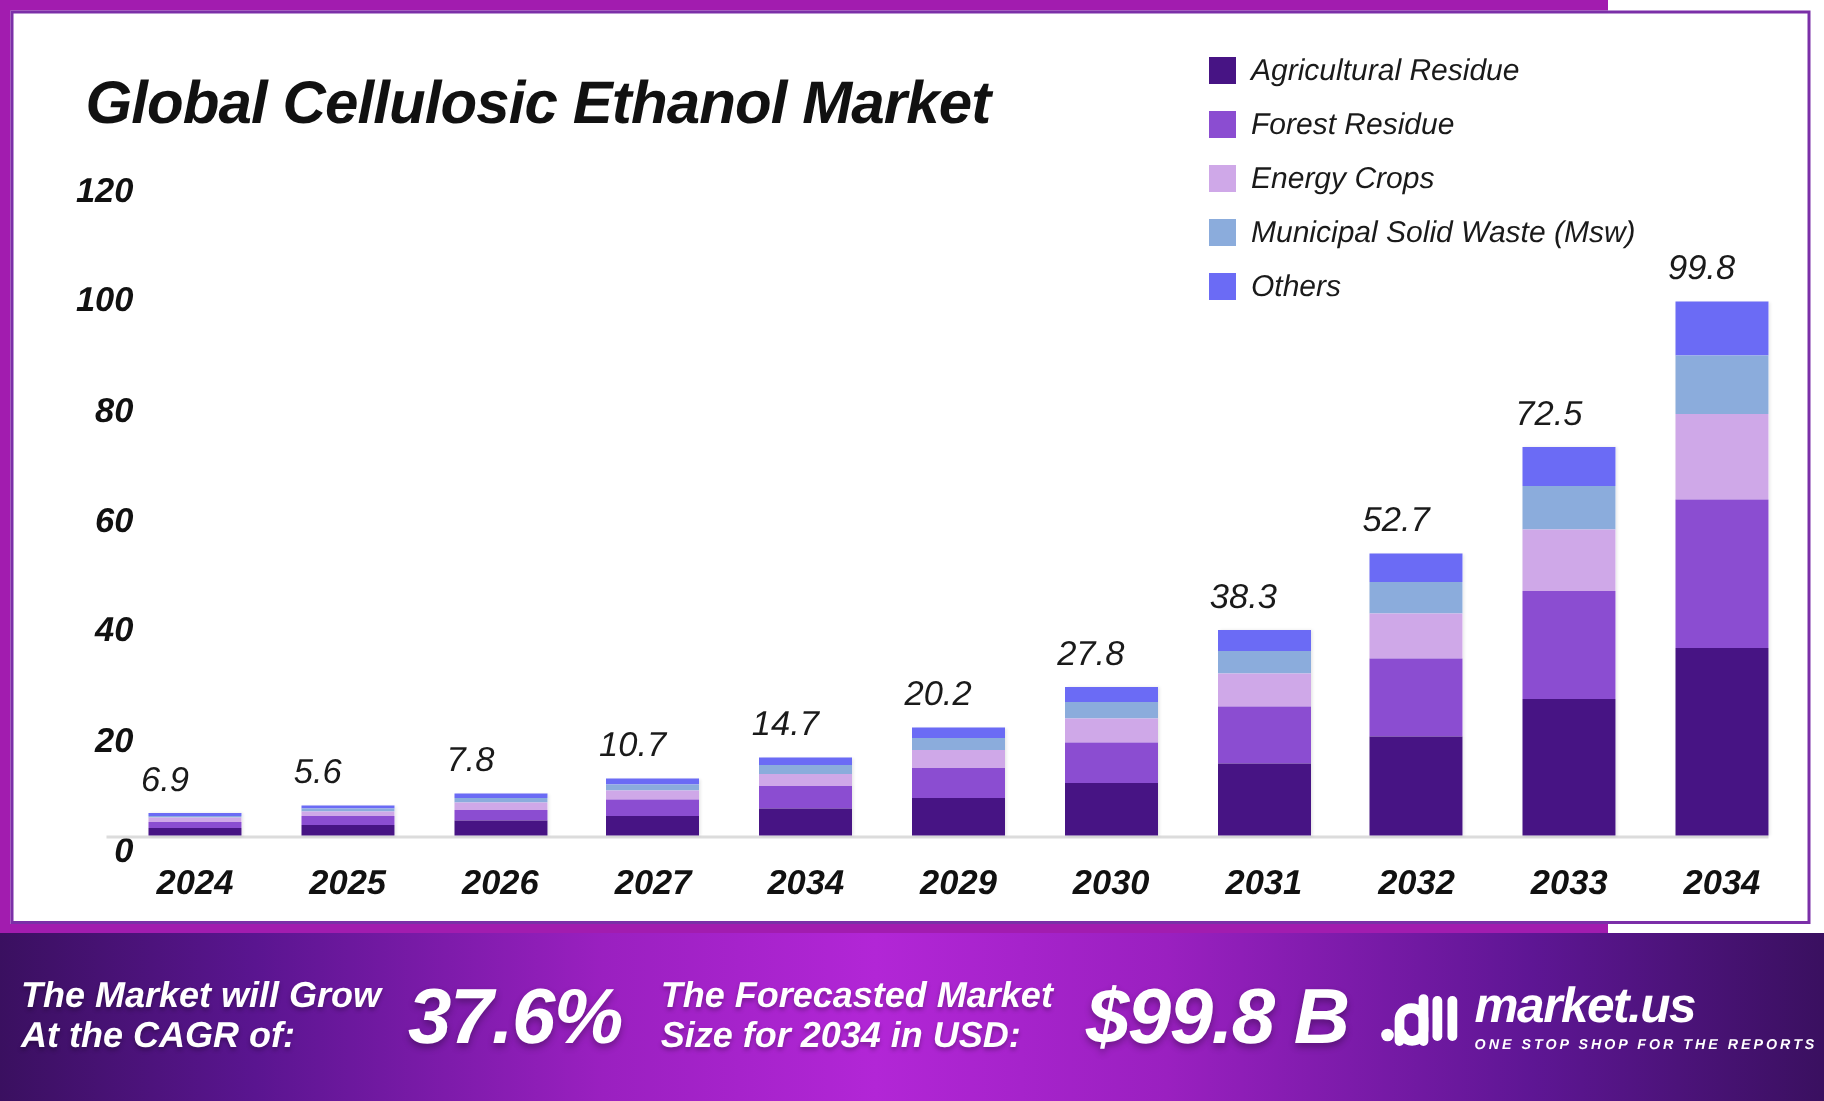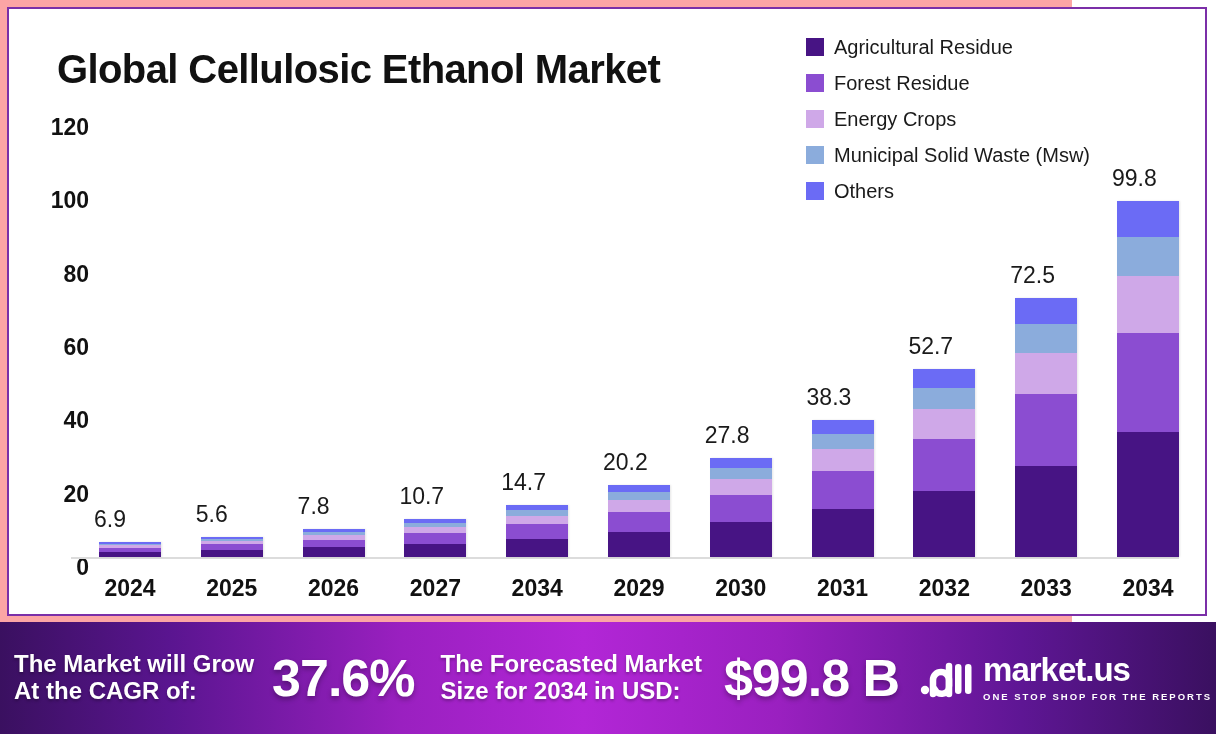--- a/index.html
+++ b/index.html
@@ -14,21 +14,22 @@
     overflow: hidden;
     position: relative;
   }
 
   
   #infographic {
     position: absolute;
     left: 0; top: 0;
     width: 1072px;
     height: 734px;
-    background: #fca5a5;
+    background: #a21caf;
+    font-style: italic;
   }
 
   #chart-frame {
     position: absolute;
     left: 7px;
     top: 7px;
     width: 1200px;
     height: 609px;
     border: 2px solid #7B2FA8;
     background: #ffffff;

